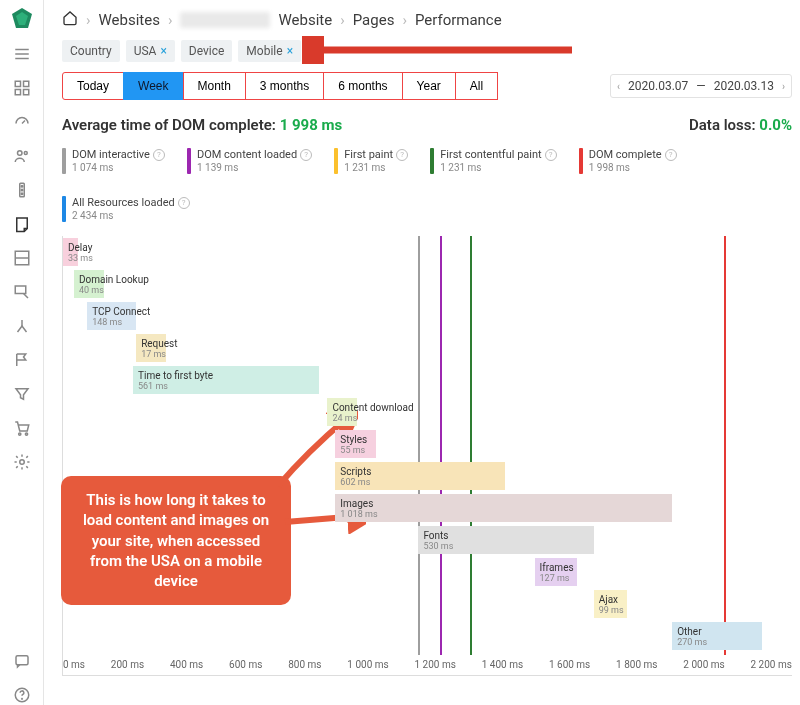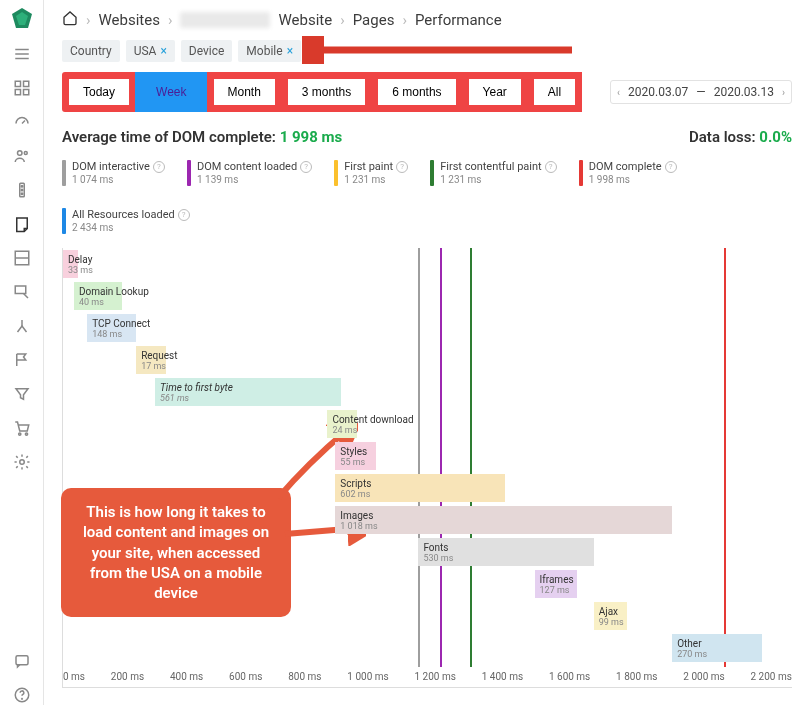--- a/index.html
+++ b/index.html
@@ -12,23 +12,23 @@
   .breadcrumb { display: flex; align-items: center; gap: 8px; font-size: 15px; color: #3c3c3c; margin-bottom: 10px; }
   .bc-sep { color: #bbb; }
   .bc-item { cursor: pointer; }
   .bc-blur { width: 90px; height: 16px; background: #e9e9e9; border-radius: 2px; filter: blur(2px); }
   .filters-row { display: flex; align-items: center; gap: 6px; margin-bottom: 10px; }
   .chip { background: #eef1f3; padding: 4px 8px; border-radius: 2px; font-size: 12px; color: #555; }
   .chip .x { color: #26a0da; margin-left: 4px; cursor: pointer; }
   .clear-x { color: #26a0da; margin-left: 4px; cursor: pointer; font-size: 14px; }
   .red-arrow { position: absolute; }
   .time-row { display: flex; align-items: center; gap: 0; margin-bottom: 16px; }
-  .time-btn { padding: 6px 14px; border: 7px solid #ef4444; background: #fff; font-size: 12px; cursor: pointer; margin-left: -1px; }
+  .time-btn { padding: 6px 14px; border: 1px solid #ef4444; background: #fff; font-size: 12px; cursor: pointer; margin-left: -1px; }
   .time-btn:first-child { margin-left: 0; border-radius: 3px 0 0 3px; }
-  .time-btn.active { background: #2196f3; color: #4c1d95; border-color: #2196f3; }
+  .time-btn.active { background: #2196f3; color: #0f172a; border-color: #2196f3; }
   .date-picker { margin-left: auto; display: flex; align-items: center; border: 1px solid #e2e2e2; border-radius: 3px; padding: 4px 6px; gap: 8px; font-size: 12px; color: #444; cursor: pointer; }
   .chev { color: #999; font-size: 10px; }
   .kpi-row { display: flex; justify-content: space-between; font-size: 15px; font-weight: 600; color: #333; margin-bottom: 14px; }
   .kpi-val { color: #1aab4c; font-weight: 700; }
   .legend { display: flex; gap: 22px; margin-bottom: 14px; flex-wrap: wrap; }
   .leg-item { display: flex; align-items: flex-start; gap: 6px; }
   .leg-bar { width: 4px; height: 26px; border-radius: 1px; flex: none; }
   .leg-txt { display: flex; flex-direction: column; }
   .leg-name { font-size: 11px; color: #444; display: flex; align-items: center; gap: 3px; }
   .leg-q { width: 12px; height: 12px; border-radius: 50%; border: 1px solid #bbb; color: #bbb; font-size: 8px; display: inline-flex; align-items: center; justify-content: center; }
@@ -284,33 +284,33 @@
         <span>2 200 ms</span>
       </div>
   <div class="vline" style="left: 355.396px; background: rgb(158, 158, 158);"></div>
       <div class="vline" style="left: 376.905px; background: rgb(156, 39, 176);"></div>
       <div class="vline" style="left: 407.349px; background: rgb(46, 125, 50);"></div>
       <div class="vline" style="left: 661.156px; background: rgb(229, 57, 53);"></div>
       <div class="wf-bar" style="left: 0px; width: 15px; top: 2px; background: rgb(248, 208, 221);">
         <div class="wf-name">Delay</div>
         <div class="wf-val">33 ms</div>
       </div>
-      <div class="wf-bar" style="left: 10.92px; width: 48px; top: 34px; background: rgb(213, 241, 208);">
+      <div class="wf-bar" style="left: 10.92px; width: 30px; top: 34px; background: rgb(213, 241, 208);">
         <div class="wf-name">Domain Lookup</div>
         <div class="wf-val">40 ms</div>
       </div>
       <div class="wf-bar" style="left: 24.1564px; width: 48.9745px; top: 66px; background: rgb(216, 230, 243);">
         <div class="wf-name">TCP Connect</div>
         <div class="wf-val">148 ms</div>
       </div>
       <div class="wf-bar" style="left: 73.1309px; width: 30px; top: 98px; background: rgb(245, 232, 193);">
         <div class="wf-name">Request</div>
         <div class="wf-val">17 ms</div>
       </div>
-      <div class="wf-bar" style="left: 92px; width: 185.64px; top: 130px; background: rgb(207, 238, 229); font-style: italic;">
+      <div class="wf-bar" style="left: 70px; width: 185.64px; top: 130px; background: rgb(207, 238, 229);">
         <div class="wf-name">Time to first byte</div>
         <div class="wf-val">561 ms</div>
       </div>
       <div class="wf-bar" style="left: 264.396px; width: 30px; top: 162px; background: rgb(233, 242, 204);">
         <div class="wf-name">Content download</div>
         <div class="wf-val">24 ms</div>
       </div>
       <div class="wf-bar" style="left: 272.338px; width: 41px; top: 194px; background: rgb(246, 208, 223);">
         <div class="wf-name">Styles</div>
         <div class="wf-val">55 ms</div>

